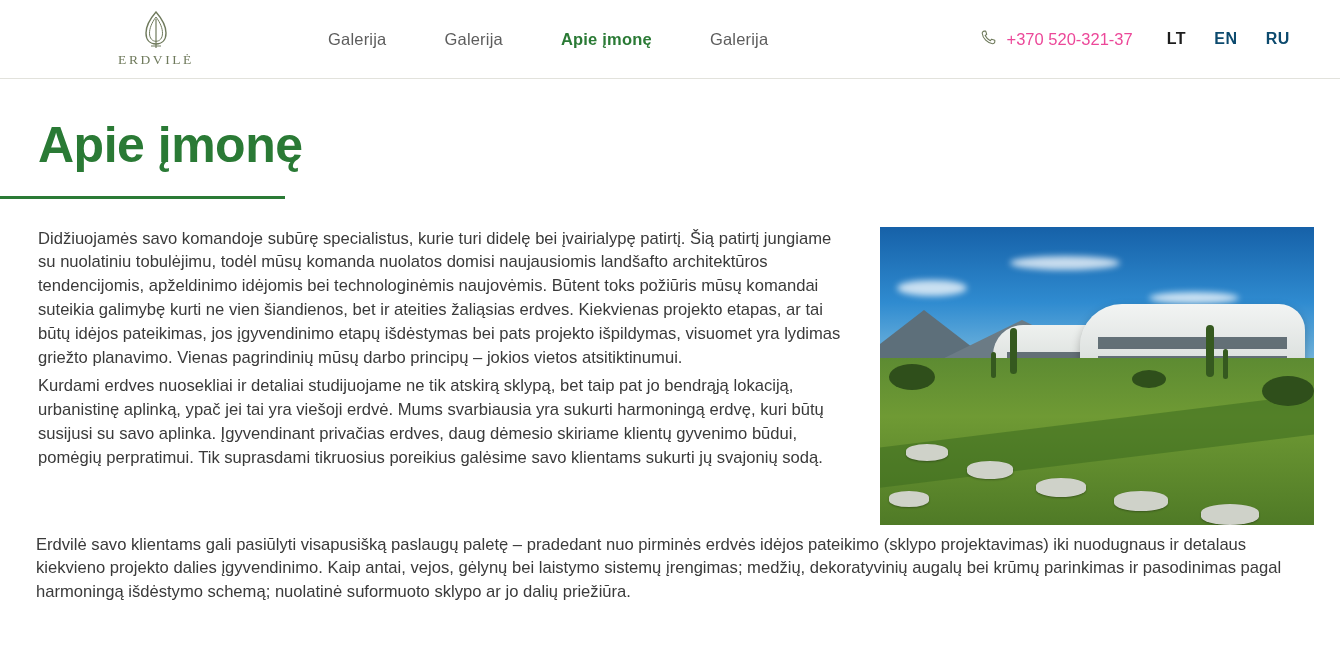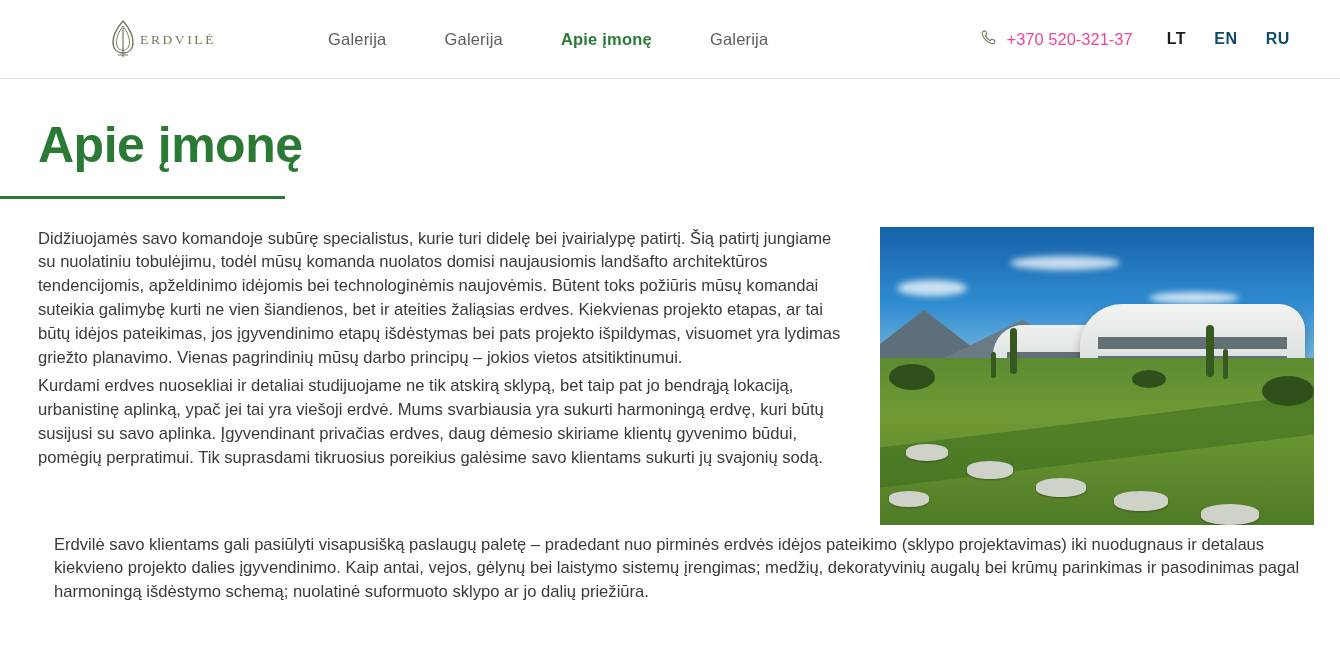--- a/index.html
+++ b/index.html
@@ -21,23 +21,23 @@
     height: 79px;
     border-bottom: 1px solid #e2e2dc;
     display: flex;
     align-items: center;
     padding: 0 28px 0 36px;
     position: relative;
   }
   .logo-block {
     width: 120px;
     display: flex;
-    flex-direction: row;
-    align-items: center;
-    justify-content: flex-end;
+    flex-direction: column;
+    align-items: center;
+    justify-content: space-between;
     margin-left: 60px;
   }
   .logo-mark {
     width: 34px;
     height: 40px;
     position: relative;
     display: block;
   }
   .logo-text {
     margin-top: 2px;
@@ -206,21 +206,21 @@
     border-radius: 6px;
   }
   .shrub {
     position: absolute;
     background: #2f4f1b;
     border-radius: 50%;
   }
 
   
   .bottom-text {
-    padding: 8px 26px 0 54px;
+    padding: 8px 26px 0 36px;
   }
   .bottom-text .para { max-width: 1278px; }
 </style>
 </head>
 <body>
 
 <div class="header">
 
   <div class="logo-block">
     <span class="logo-mark">

